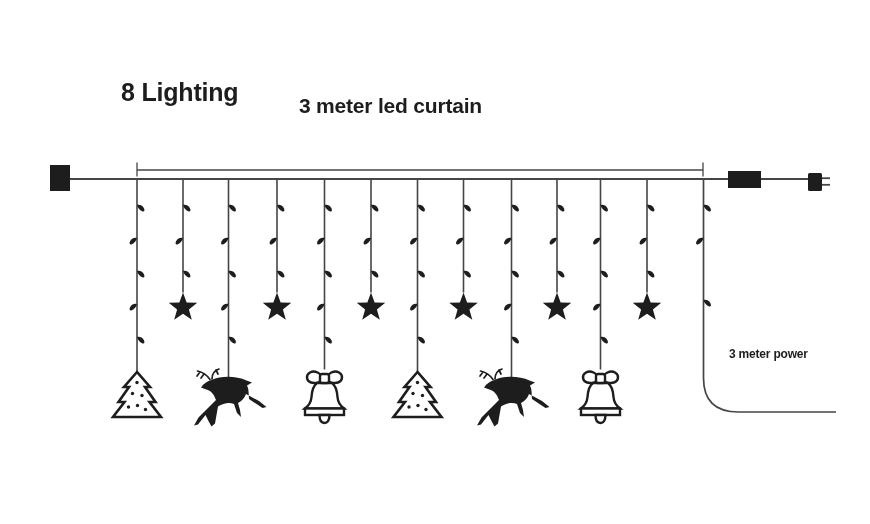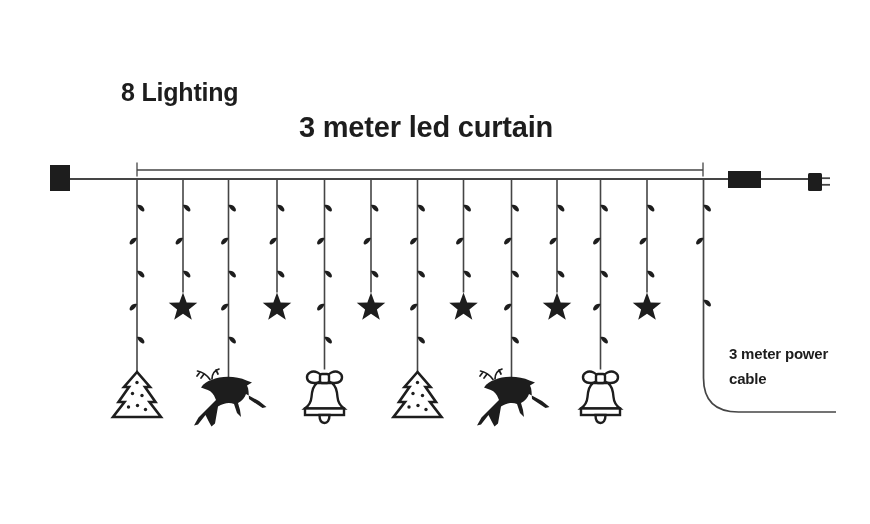--- a/index.html
+++ b/index.html
@@ -3,23 +3,23 @@
 <meta charset="utf-8">
 <style>
   html,body{margin:0;padding:0;background:#fff;}
   .stage{
     position:relative;width:836px;height:524px;overflow:hidden;
     background:var(--bg,#fff);color:var(--ink,#1d1d1d);
     font-family:"Liberation Sans",sans-serif;
   }
   .lbl{position:absolute;font-weight:700;letter-spacing:-0.2px;white-space:nowrap;}
   .lbl-modes{left:121px;top:74px;font-size:25px;line-height:37px;}
-  .lbl-curtain{left:299px;top:111px;font-size:29px;}
+  .lbl-curtain{left:299px;top:94px;font-size:21px;}
   .lbl-plug{left:699px;top:126px;font-size:17.5px;}
-  .lbl-cable{left:729px;top:342px;font-size:15px;line-height:24.5px;}
+  .lbl-cable{left:729px;top:342px;font-size:12px;line-height:24.5px;}
   svg.diagram{position:absolute;left:0;top:0;}
   .o-fill{fill:var(--ink,#1d1d1d);}
   .w-line{stroke:var(--wire,#454545);fill:none;}
   .tree-o{stroke:var(--ink,#1d1d1d);stroke-width:2.6;fill:#fff;stroke-linejoin:miter;}
   .bell-o{stroke:var(--ink,#1d1d1d);stroke-width:2.4;fill:#fff;stroke-linecap:round;}
   .deer-a{stroke:var(--ink,#1d1d1d);stroke-width:1.7;fill:none;stroke-linecap:round;}
 </style>
 </head>
 <body>
 
@@ -27,21 +27,20 @@
 
   <div class="lbl lbl-modes">
     <div>8 Lighting</div>
   </div>
 
   <div class="lbl lbl-curtain">3 meter led curtain</div>
 
 
   <div class="lbl lbl-cable">
     <div>3 meter power</div>
-    <div>cable</div>
   </div>
 
   <svg class="diagram" width="870" height="524" viewBox="0 0 870 524">
     <defs>
       <g id="sym-bud">
         <path class="o-fill" d="M0,0 C2.5,-0.8 5.2,0.3 6.8,3 C8,5.2 7.4,6.9 5.6,6.4 C3,5.6 0.8,3.2 0,0 Z"></path>
       </g>
       <g id="sym-star">
         <path class="o-fill" d="M0,-15 L3.64,-5.02 L14.27,-4.64 L5.9,1.92 L8.82,12.13 L0,6.2 L-8.82,12.13 L-5.9,1.92 L-14.27,-4.64 L-3.64,-5.02 Z"></path>
       </g>

